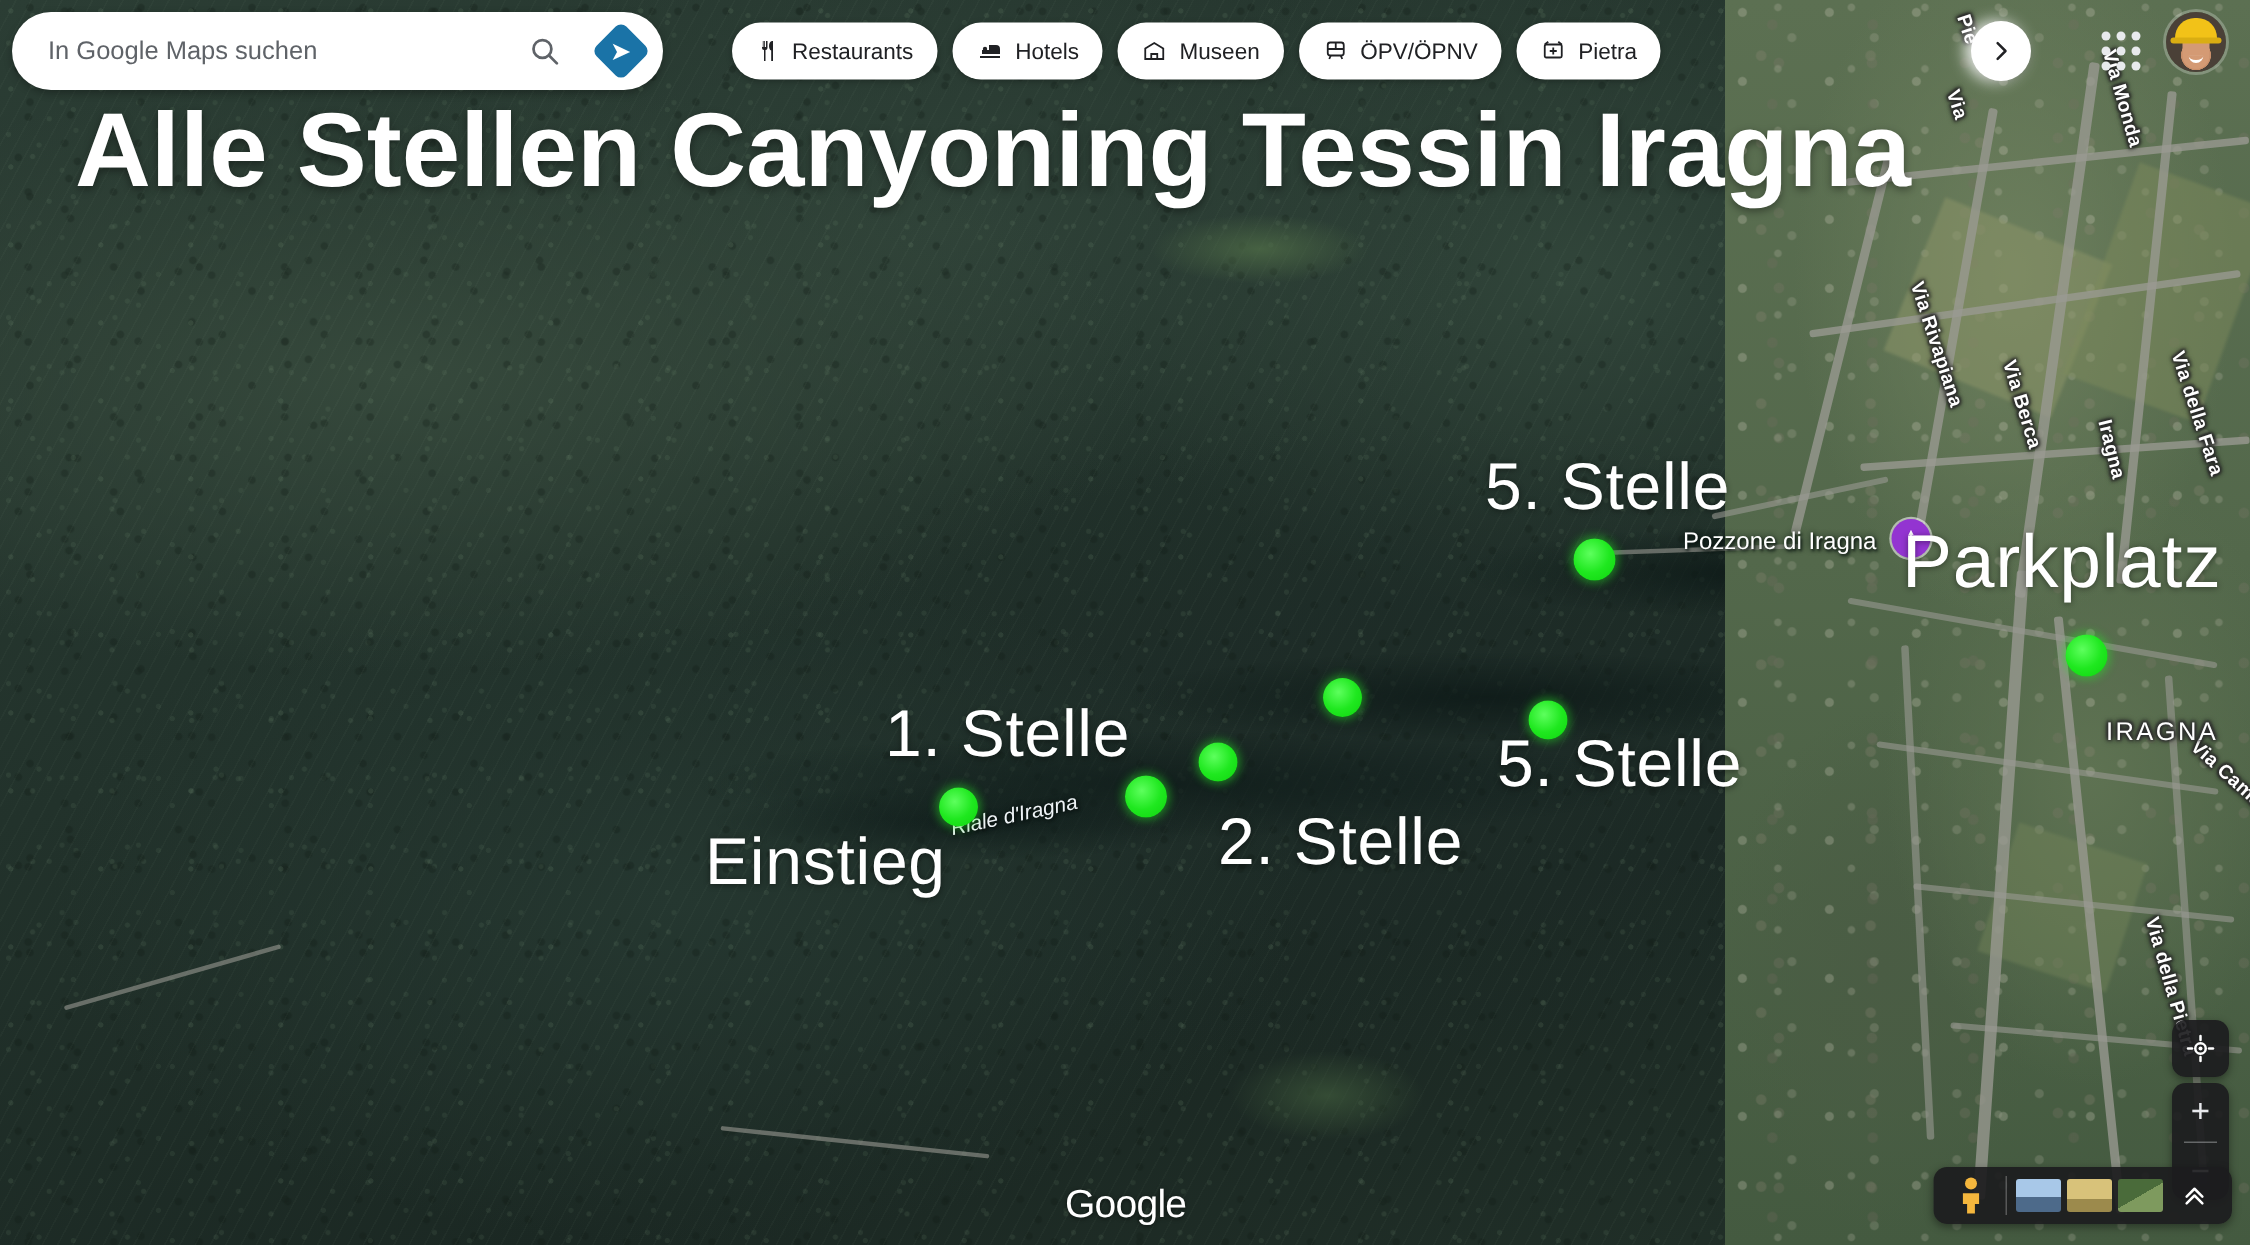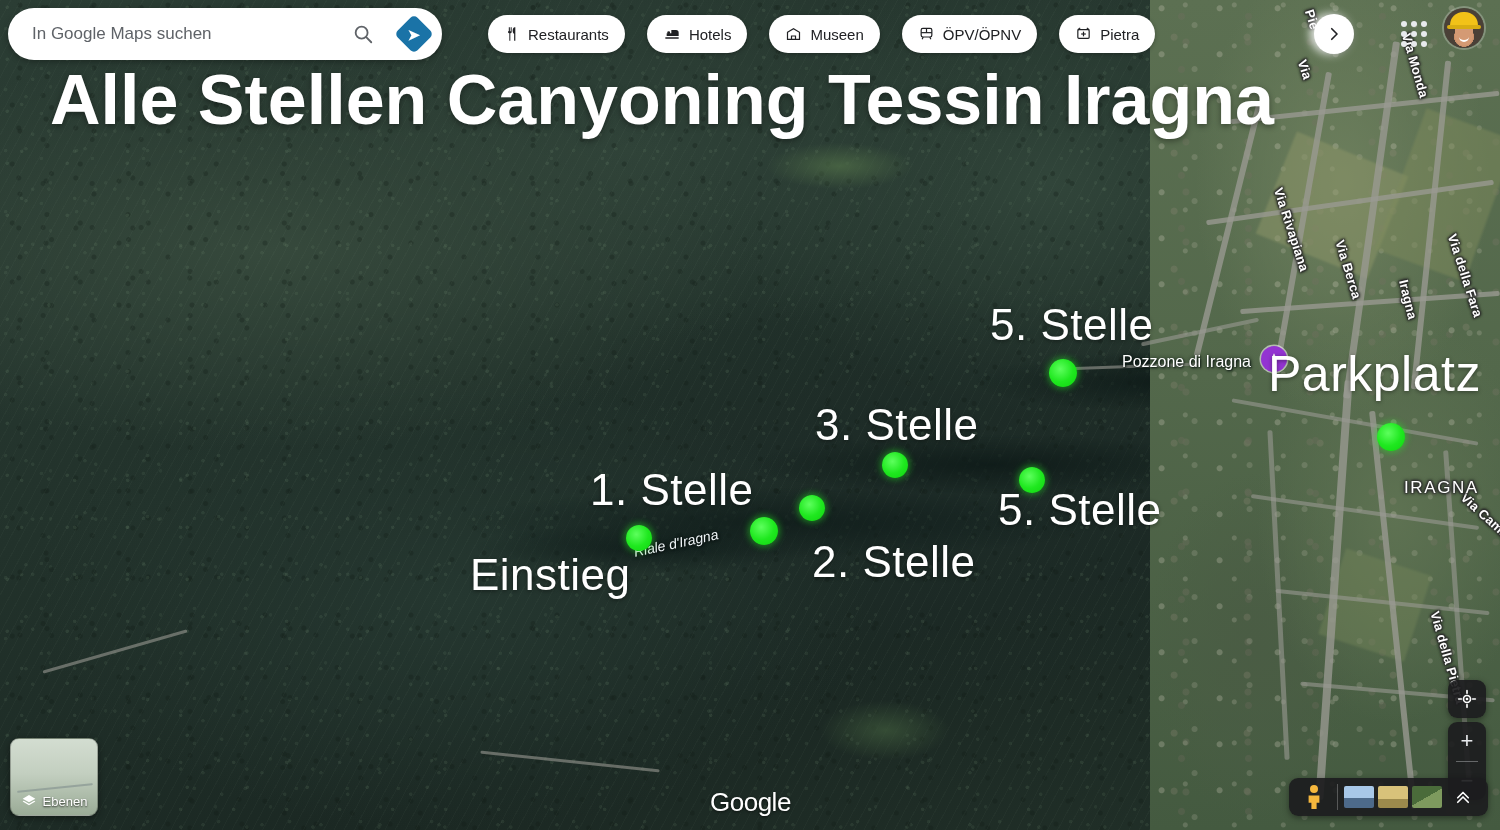--- a/index.html
+++ b/index.html
@@ -199,21 +199,21 @@
   }
   .dir-diamond {
     width: 28px; height: 28px; background: #1a73a7; border-radius: 5px;
     transform: rotate(45deg);
     display: flex; align-items: center; justify-content: center;
   }
   .dir-arrow { transform: rotate(-45deg); color: #fff; font-size: 15px; line-height: 1; font-weight: 700; }
 
   #chips {
     position: absolute; left: 488px; top: 15px;
-    display: flex; align-items: center; gap: 22px;
+    display: flex; align-items: center; gap: 10px;
     height: 38px;
   }
   .chip {
     height: 38px;
     background: #ffffff;
     border-radius: 19px;
     display: flex; align-items: center; gap: 8px;
     padding: 0 16px;
     font-size: 15px;
     color: #202124;
@@ -387,21 +387,20 @@
 
     <div class="green-dot" style="left:626px;top:525px;width:26px;height:26px;"></div>
     <div class="green-dot" style="left:750px;top:517px;width:28px;height:28px;"></div>
     <div class="green-dot" style="left:799px;top:495px;width:26px;height:26px;"></div>
     <div class="green-dot" style="left:882px;top:452px;width:26px;height:26px;"></div>
     <div class="green-dot" style="left:1019px;top:467px;width:26px;height:26px;"></div>
     <div class="green-dot" style="left:1049px;top:359px;width:28px;height:28px;"></div>
     <div class="green-dot" style="left:1377px;top:423px;width:28px;height:28px;"></div>
 
     <div class="annot" style="left:990px;top:300px;font-size:44px;">5. Stelle</div>
-    <div class="annot" style="left:815px;top:400px;font-size:44px;">3. Stelle</div>
     <div class="annot" style="left:590px;top:465px;font-size:44px;">1. Stelle</div>
     <div class="annot" style="left:998px;top:485px;font-size:44px;">5. Stelle</div>
     <div class="annot" style="left:800px;top:537px;font-size:44px;margin-left:12px;">2. Stelle</div>
     <div class="annot" style="left:470px;top:550px;font-size:44px;">Einstieg</div>
     <div class="annot" style="left:1268px;top:345px;font-size:50px;">Parkplatz</div>
   </div>
 
   <div id="map-title">Alle Stellen Canyoning Tessin Iragna</div>
 
   <div id="topbar">
@@ -483,30 +482,20 @@
     </div>
 
     <div id="avatar">
       <div class="face"></div>
       <div class="smile"></div>
       <div class="helmet"></div>
       <div class="brim"></div>
     </div>
   </div>
 
-  <div id="layers-btn">
-    <div class="ln"></div>
-    <div class="lbl">
-      <svg width="16" height="16" viewBox="0 0 24 24" fill="#ffffff">
-        <path d="M12 3L2.5 8.5 12 14l9.5-5.5L12 3z"></path>
-        <path d="M12 16.2L4.2 11.7l-1.7 1 9.5 5.5 9.5-5.5-1.7-1L12 16.2z"></path>
-      </svg>
-      <span>Ebenen</span>
-    </div>
-  </div>
 
   <div id="locate-btn" class="round-ctrl">
     <svg width="20" height="20" viewBox="0 0 24 24" fill="none" stroke="#ffffff" stroke-width="2">
       <circle cx="12" cy="12" r="4.2"></circle>
       <circle cx="12" cy="12" r="1.6" fill="#ffffff" stroke="none"></circle>
       <line x1="12" y1="2" x2="12" y2="5.2" stroke-linecap="round"></line>
       <line x1="12" y1="18.8" x2="12" y2="22" stroke-linecap="round"></line>
       <line x1="2" y1="12" x2="5.2" y2="12" stroke-linecap="round"></line>
       <line x1="18.8" y1="12" x2="22" y2="12" stroke-linecap="round"></line>
     </svg>

